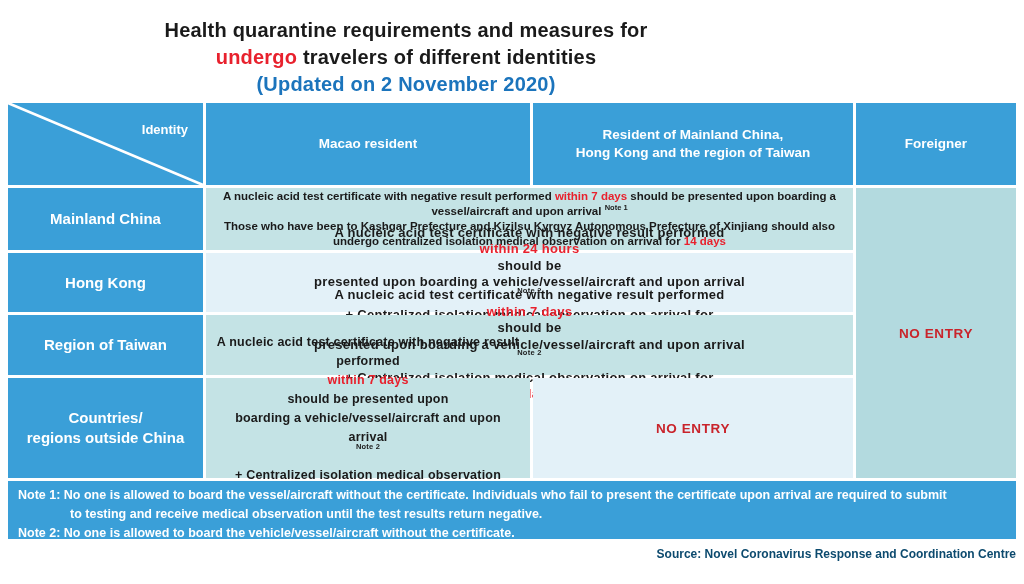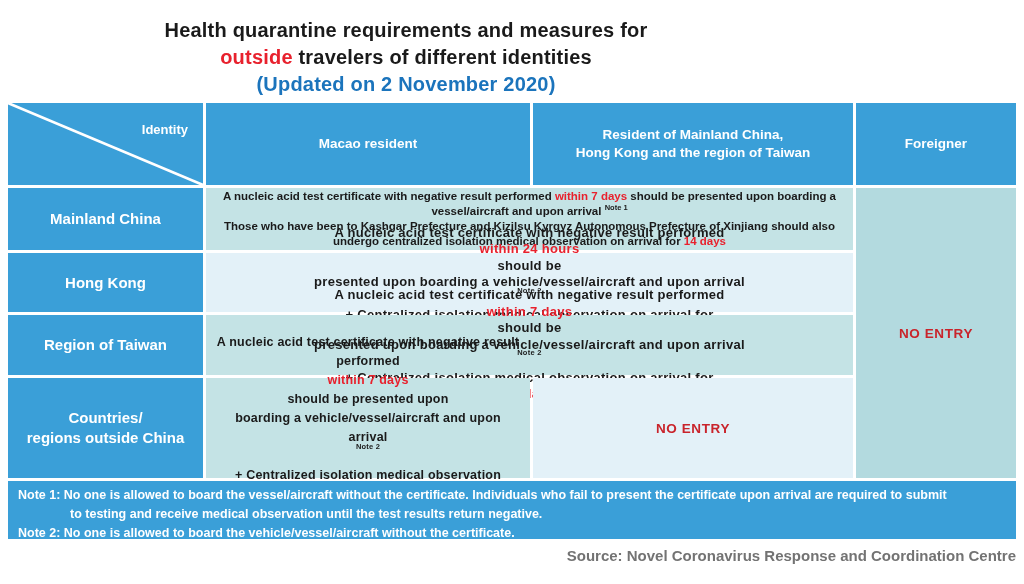--- a/index.html
+++ b/index.html
@@ -103,30 +103,30 @@
     grid-column:1/5; grid-row:6;
     background:var(--header-blue);
     color:#ffffff;
     font-size:12.5px; line-height:19px;
     padding:5px 10px 0 10px;
   }
   .note-indent{padding-left:52px;}
   .source-line{
     position:absolute;
     top:547px; right:8px;
-    font-size:15px;
-    color:#737373;
+    font-size:12px;
+    color:#0c4a6e;
   }
 </style>
 </head>
 <body>
 
 <div class="title-block">
   <div>Health quarantine requirements and measures for</div>
-  <div><span class="hl-red">outside</span><span> travelers of different identities</span></div>
+  <div><span class="hl-red">undergo</span><span> travelers of different identities</span></div>
   <div class="title-line3">(Updated on 2 November 2020)</div>
 </div>
 
 <div class="qtable">
 
   <div class="corner" style="grid-column:1;grid-row:1;">
     <svg preserveAspectRatio="none" viewBox="0 0 100 100">
       <line x1="0" y1="0" x2="100" y2="100" stroke="#ffffff" stroke-width="2.6" vector-effect="non-scaling-stroke"></line>
     </svg>
     <div class="corner-identity">Identity</div>

